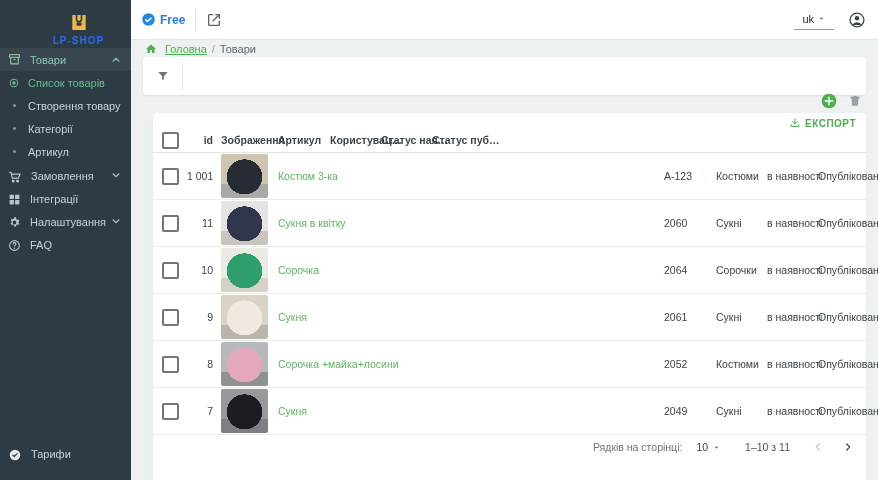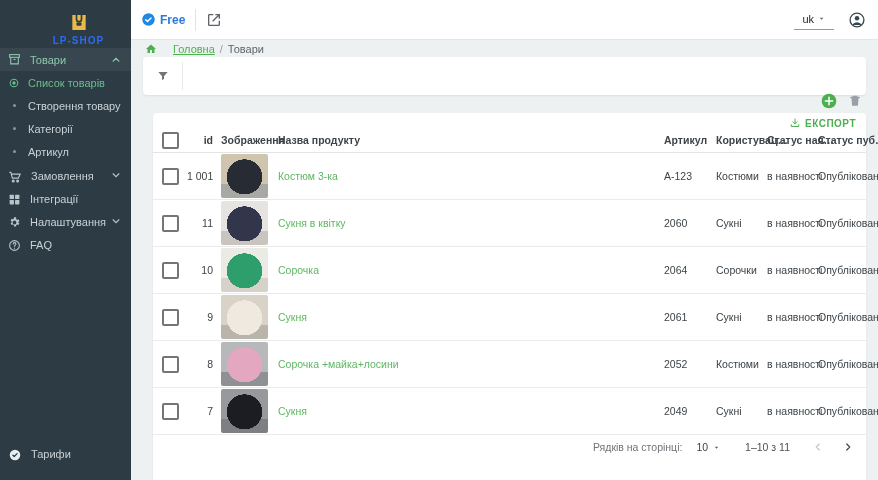--- a/index.html
+++ b/index.html
@@ -38,21 +38,21 @@
               font-size:12px;font-weight:bold;cursor:pointer;}
   .topbar-divider{width:1px;height:22px;background:#e0e3e5;margin:0 10px;}
   .launch-btn{color:#5f6368;cursor:pointer;}
   .topbar-spacer{flex:1;}
   .lang-select{display:flex;align-items:center;gap:3px;font-size:11px;color:#23282c;
                border-bottom:1px solid #949a9e;padding:3px 8px 4px 8px;cursor:pointer;}
   .avatar-btn{margin:0 12px 0 14px;color:#37474f;cursor:pointer;}
 
   
   .breadcrumb{position:absolute;left:145px;top:43px;display:flex;align-items:center;gap:5px;font-size:11px;}
-  .bc-home{display:flex;align-items:center;gap:16px;color:#4caf50;cursor:pointer;}
+  .bc-home{display:flex;align-items:center;gap:8px;color:#4caf50;cursor:pointer;}
   .bc-home .bc-label{text-decoration:underline;}
   .bc-sep{color:#9aa0a3;}
   .bc-current{color:#5f6569;}
 
   
   .filter-panel{position:absolute;left:143px;right:12px;top:57px;height:38px;background:#fff;
                 border-radius:4px;box-shadow:0 1px 2px rgba(0,0,0,.08);display:flex;align-items:center;}
   .funnel-btn{width:39px;display:flex;justify-content:center;color:#757575;cursor:pointer;}
   .filter-divider{width:1px;height:28px;background:#e6e6e6;}
 
@@ -301,21 +301,20 @@
             </svg>
         </span>
         <span>ЕКСПОРТ</span>
       </span>
       <div class="header-row">
         <span class="c-check">
             <span class="cb"></span>
           </span>
         <span class="c-id">id</span>
         <span class="c-img">Зображення</span>
-        <span class="c-name">Назва продукту</span>
         <span class="c-sku">Артикул</span>
         <span class="c-cat">Користувац…</span>
         <span class="c-avail">Статус ная…</span>
         <span class="c-pub">Статус пуб…</span>
       </div>
     </div>
 
     <div class="trow">
       <span class="c-check">
           <span class="cb"></span>

